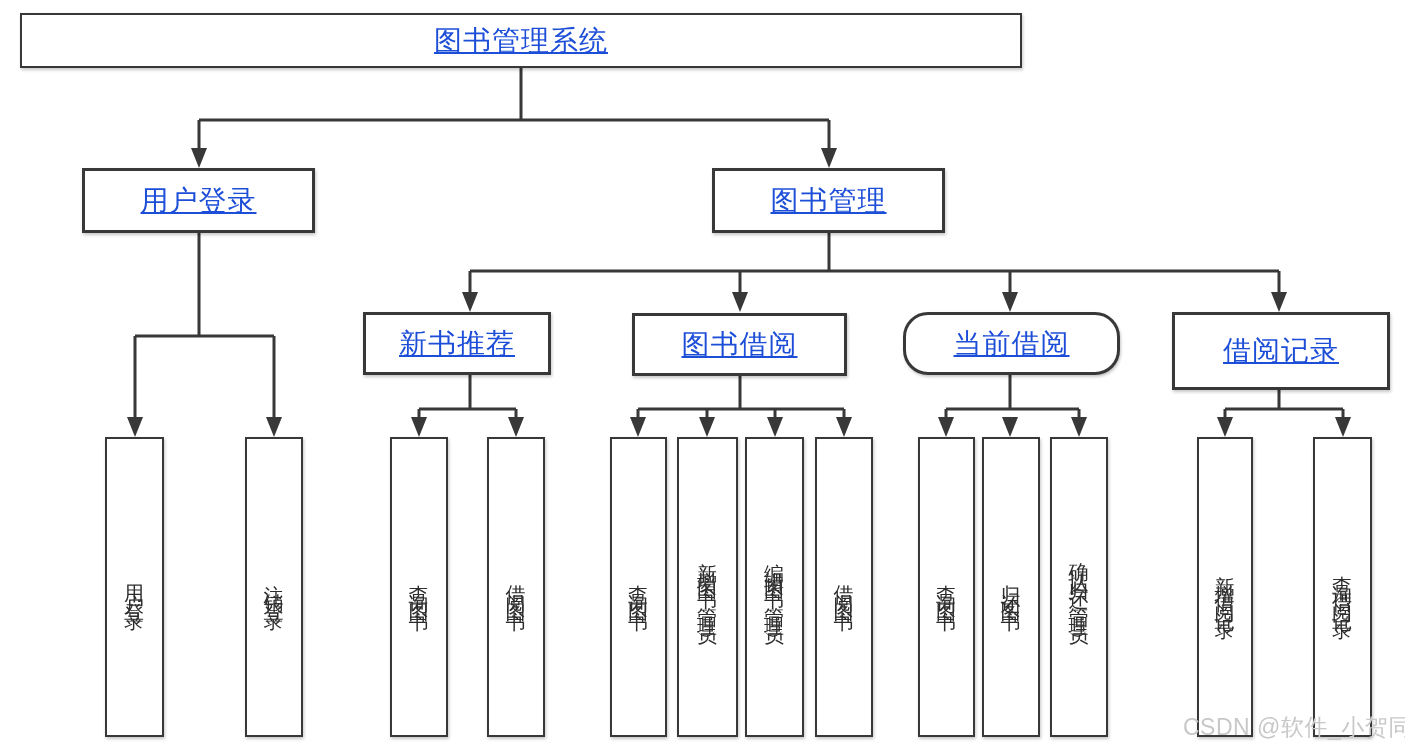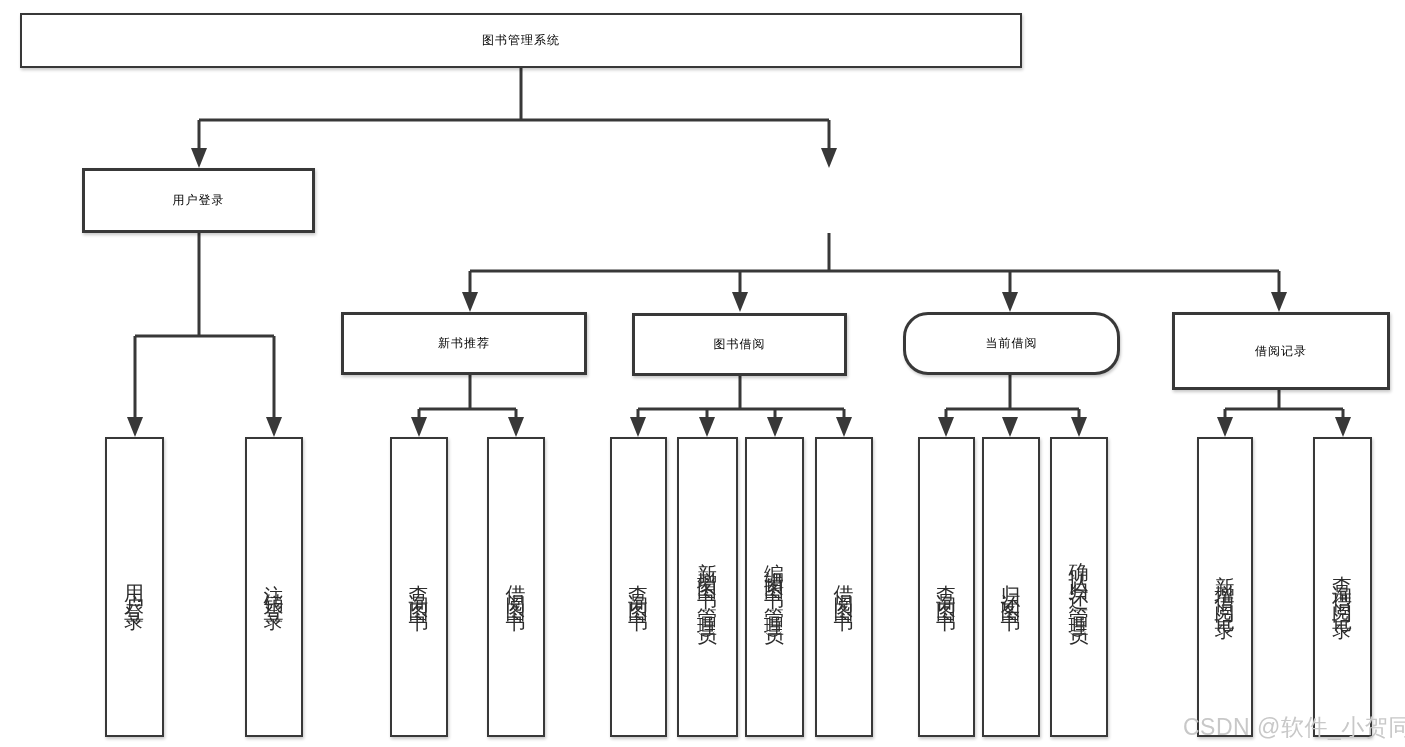--- a/index.html
+++ b/index.html
@@ -15,21 +15,21 @@
   #connector-svg polygon{fill:#383838;stroke:none;}
   .hbox{
     position:absolute;
     background:#ffffff;
     border:3px solid #383838;
     box-shadow:1px 2px 3px rgba(0,0,0,0.22);
     display:flex;align-items:center;justify-content:center;
     z-index:1;box-sizing:border-box;
   }
   .hbox .hlabel{
-    font-size:12px;color:#000000;letter-spacing:1px;white-space:nowrap;
+    font-size:28px;color:#1d4ed8;letter-spacing:1px;white-space:nowrap;text-decoration:underline;
   }
   .hbox.root{border-width:2.5px;}
   .vbox{
     position:absolute;
     top:437px;height:300px;
     background:#ffffff;
     border:2.5px solid #383838;
     box-shadow:1px 2px 3px rgba(0,0,0,0.22);
     display:flex;align-items:center;justify-content:center;
     z-index:1;box-sizing:border-box;
@@ -89,22 +89,25 @@
       </g>
   </svg>
 
   <div class="hbox root" style="left:20px;top:13px;width:1002px;height:55px;">
     <span class="hlabel">图书管理系统</span>
   </div>
 
   <div class="hbox" style="left:82px;top:168px;width:233px;height:65px;">
     <span class="hlabel">用户登录</span>
   </div>
+  <div class="hbox" style="left:712px;top:168px;width:233px;height:65px;">
+    <span class="hlabel">图书管理</span>
+  </div>
 
-  <div class="hbox" style="left:341px;top:312px;width:246px;height:63px;">
+  <div class="hbox" style="left:363px;top:312px;width:188px;height:63px;">
     <span class="hlabel">新书推荐</span>
   </div>
   <div class="hbox" style="left:632px;top:313px;width:215px;height:63px;text-align:right;">
     <span class="hlabel">图书借阅</span>
   </div>
   <div class="hbox" style="left:903px;top:312px;width:217px;height:63px;border-radius:25px;">
     <span class="hlabel">当前借阅</span>
   </div>
   <div class="hbox" style="left:1172px;top:312px;width:218px;height:78px;">
     <span class="hlabel">借阅记录</span>

